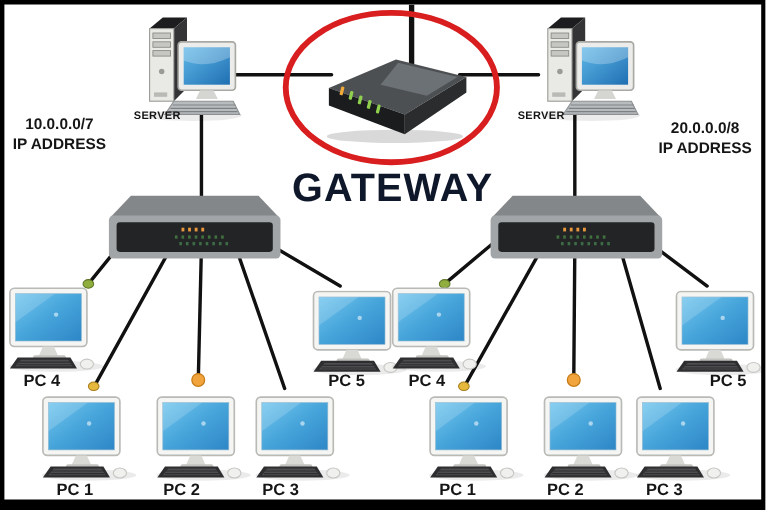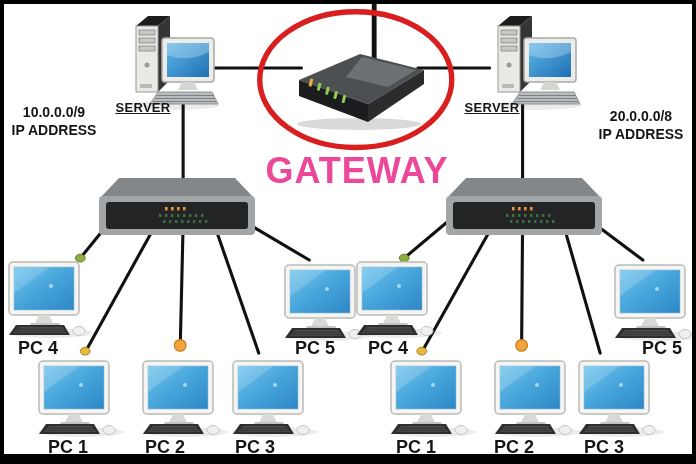--- a/index.html
+++ b/index.html
@@ -15,25 +15,25 @@
   }
   .layer{position:absolute;left:0;top:0;width:100%;height:100%;}
   svg.lines{z-index:1;pointer-events:none;}
   .device{position:absolute;z-index:2;}
   .lbl{
     position:absolute;z-index:3;
     transform:translateX(-50%);
     font-weight:700;color:#151515;
     white-space:nowrap;
   }
-  .pc-lbl{font-size:18px;}
-  .srv-lbl{font-size:13px;letter-spacing:.3px;text-decoration:underline;}
+  .pc-lbl{font-size:15px;}
+  .srv-lbl{font-size:10px;letter-spacing:.3px;}
   .ip-lbl{font-size:14px;text-align:center;line-height:1.25;}
   .gw-lbl{
-    font-size:36px;font-weight:800;color:#ec4899;
+    font-size:36px;font-weight:800;color:#0f172a;
     letter-spacing:1px;
   }
   .defs-holder{position:absolute;width:0;height:0;overflow:hidden;}
 </style>
 </head>
 <body>
 
 <svg class="defs-holder" aria-hidden="true">
   <defs>
     <linearGradient id="scrPC" x1="0" y1="0" x2="1" y2="1">
@@ -214,21 +214,21 @@
   <svg class="device" style="left:608px;top:260px" width="96" height="78">
       <use href="#pc"></use>
     </svg>
 
   <div class="lbl gw-lbl" style="left:353px;top:146px">GATEWAY</div>
 
   <div class="lbl srv-lbl" style="left:139px;top:96px">SERVER</div>
   <div class="lbl srv-lbl" style="left:488px;top:96px">SERVER</div>
 
   <div class="lbl ip-lbl" style="left:50px;top:100px">
-    <div>10.0.0.0/9</div>
+    <div>10.0.0.0/7</div>
     <div>IP ADDRESS</div>
   </div>
   <div class="lbl ip-lbl" style="left:637px;top:104px">
     <div>20.0.0.0/8</div>
     <div>IP ADDRESS</div>
   </div>
 
   <div class="lbl pc-lbl" style="left:34px;top:334px">PC 4</div>
   <div class="lbl pc-lbl" style="left:64px;top:433px">PC 1</div>
   <div class="lbl pc-lbl" style="left:161px;top:433px">PC 2</div>

